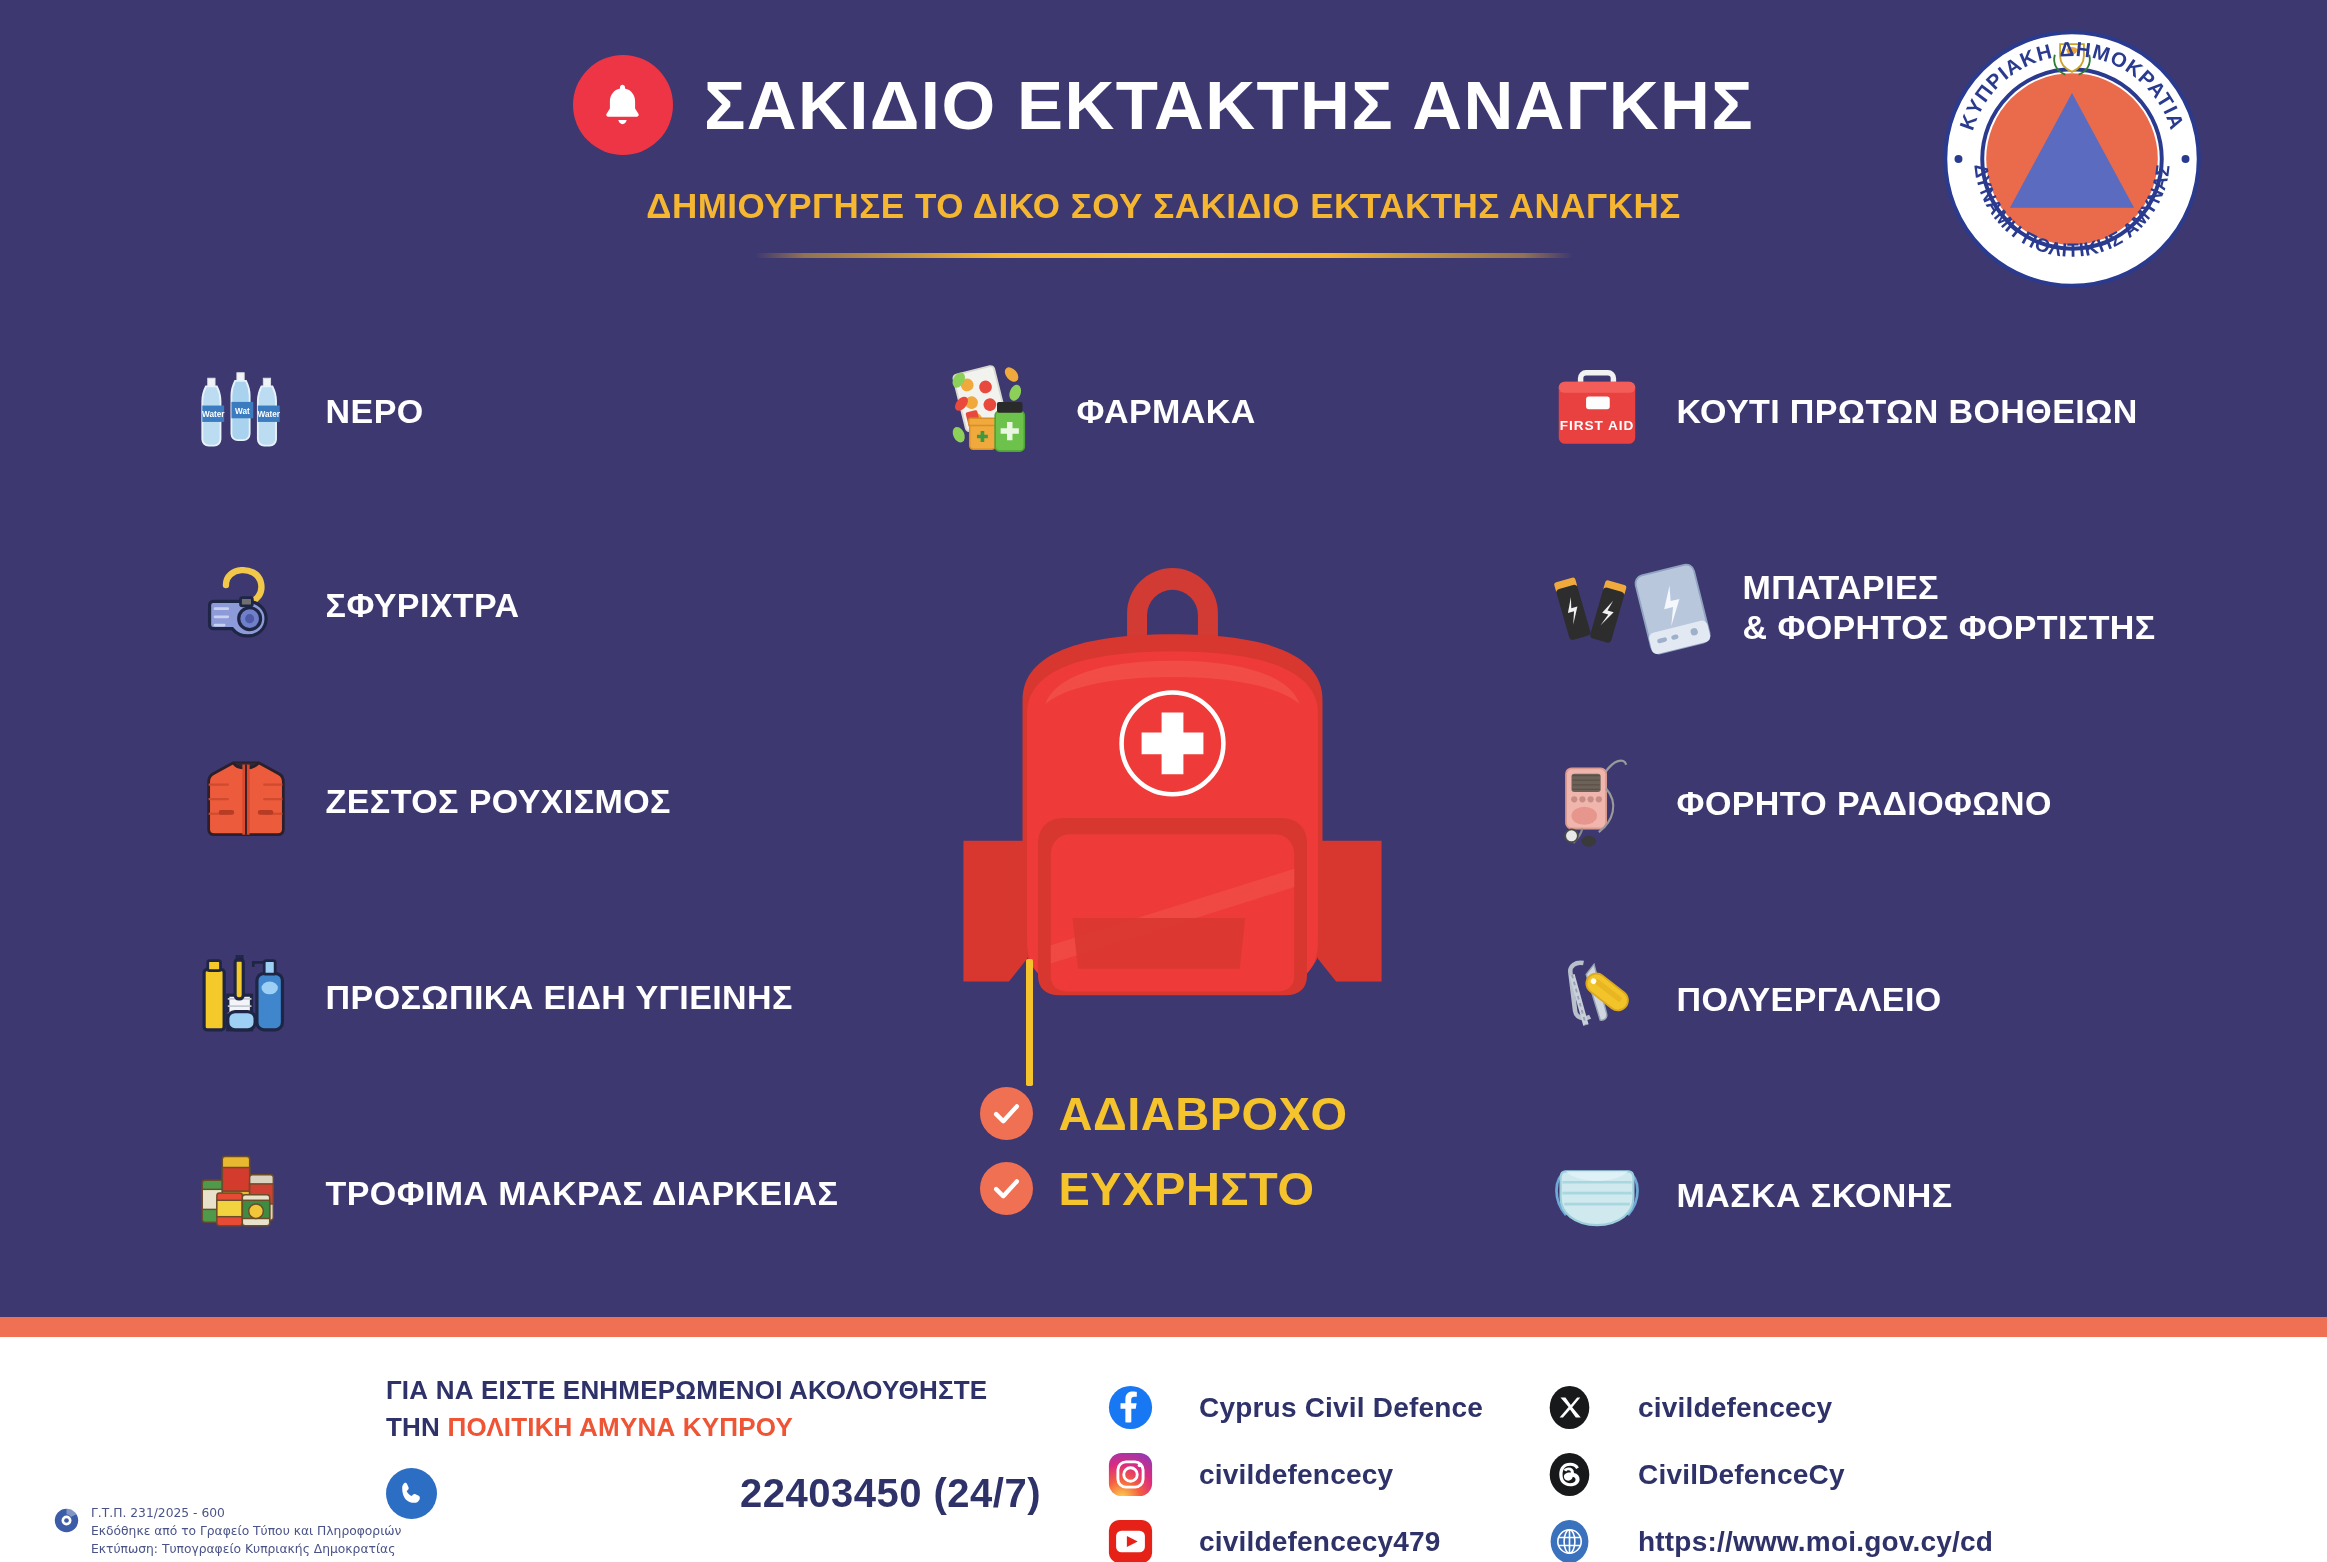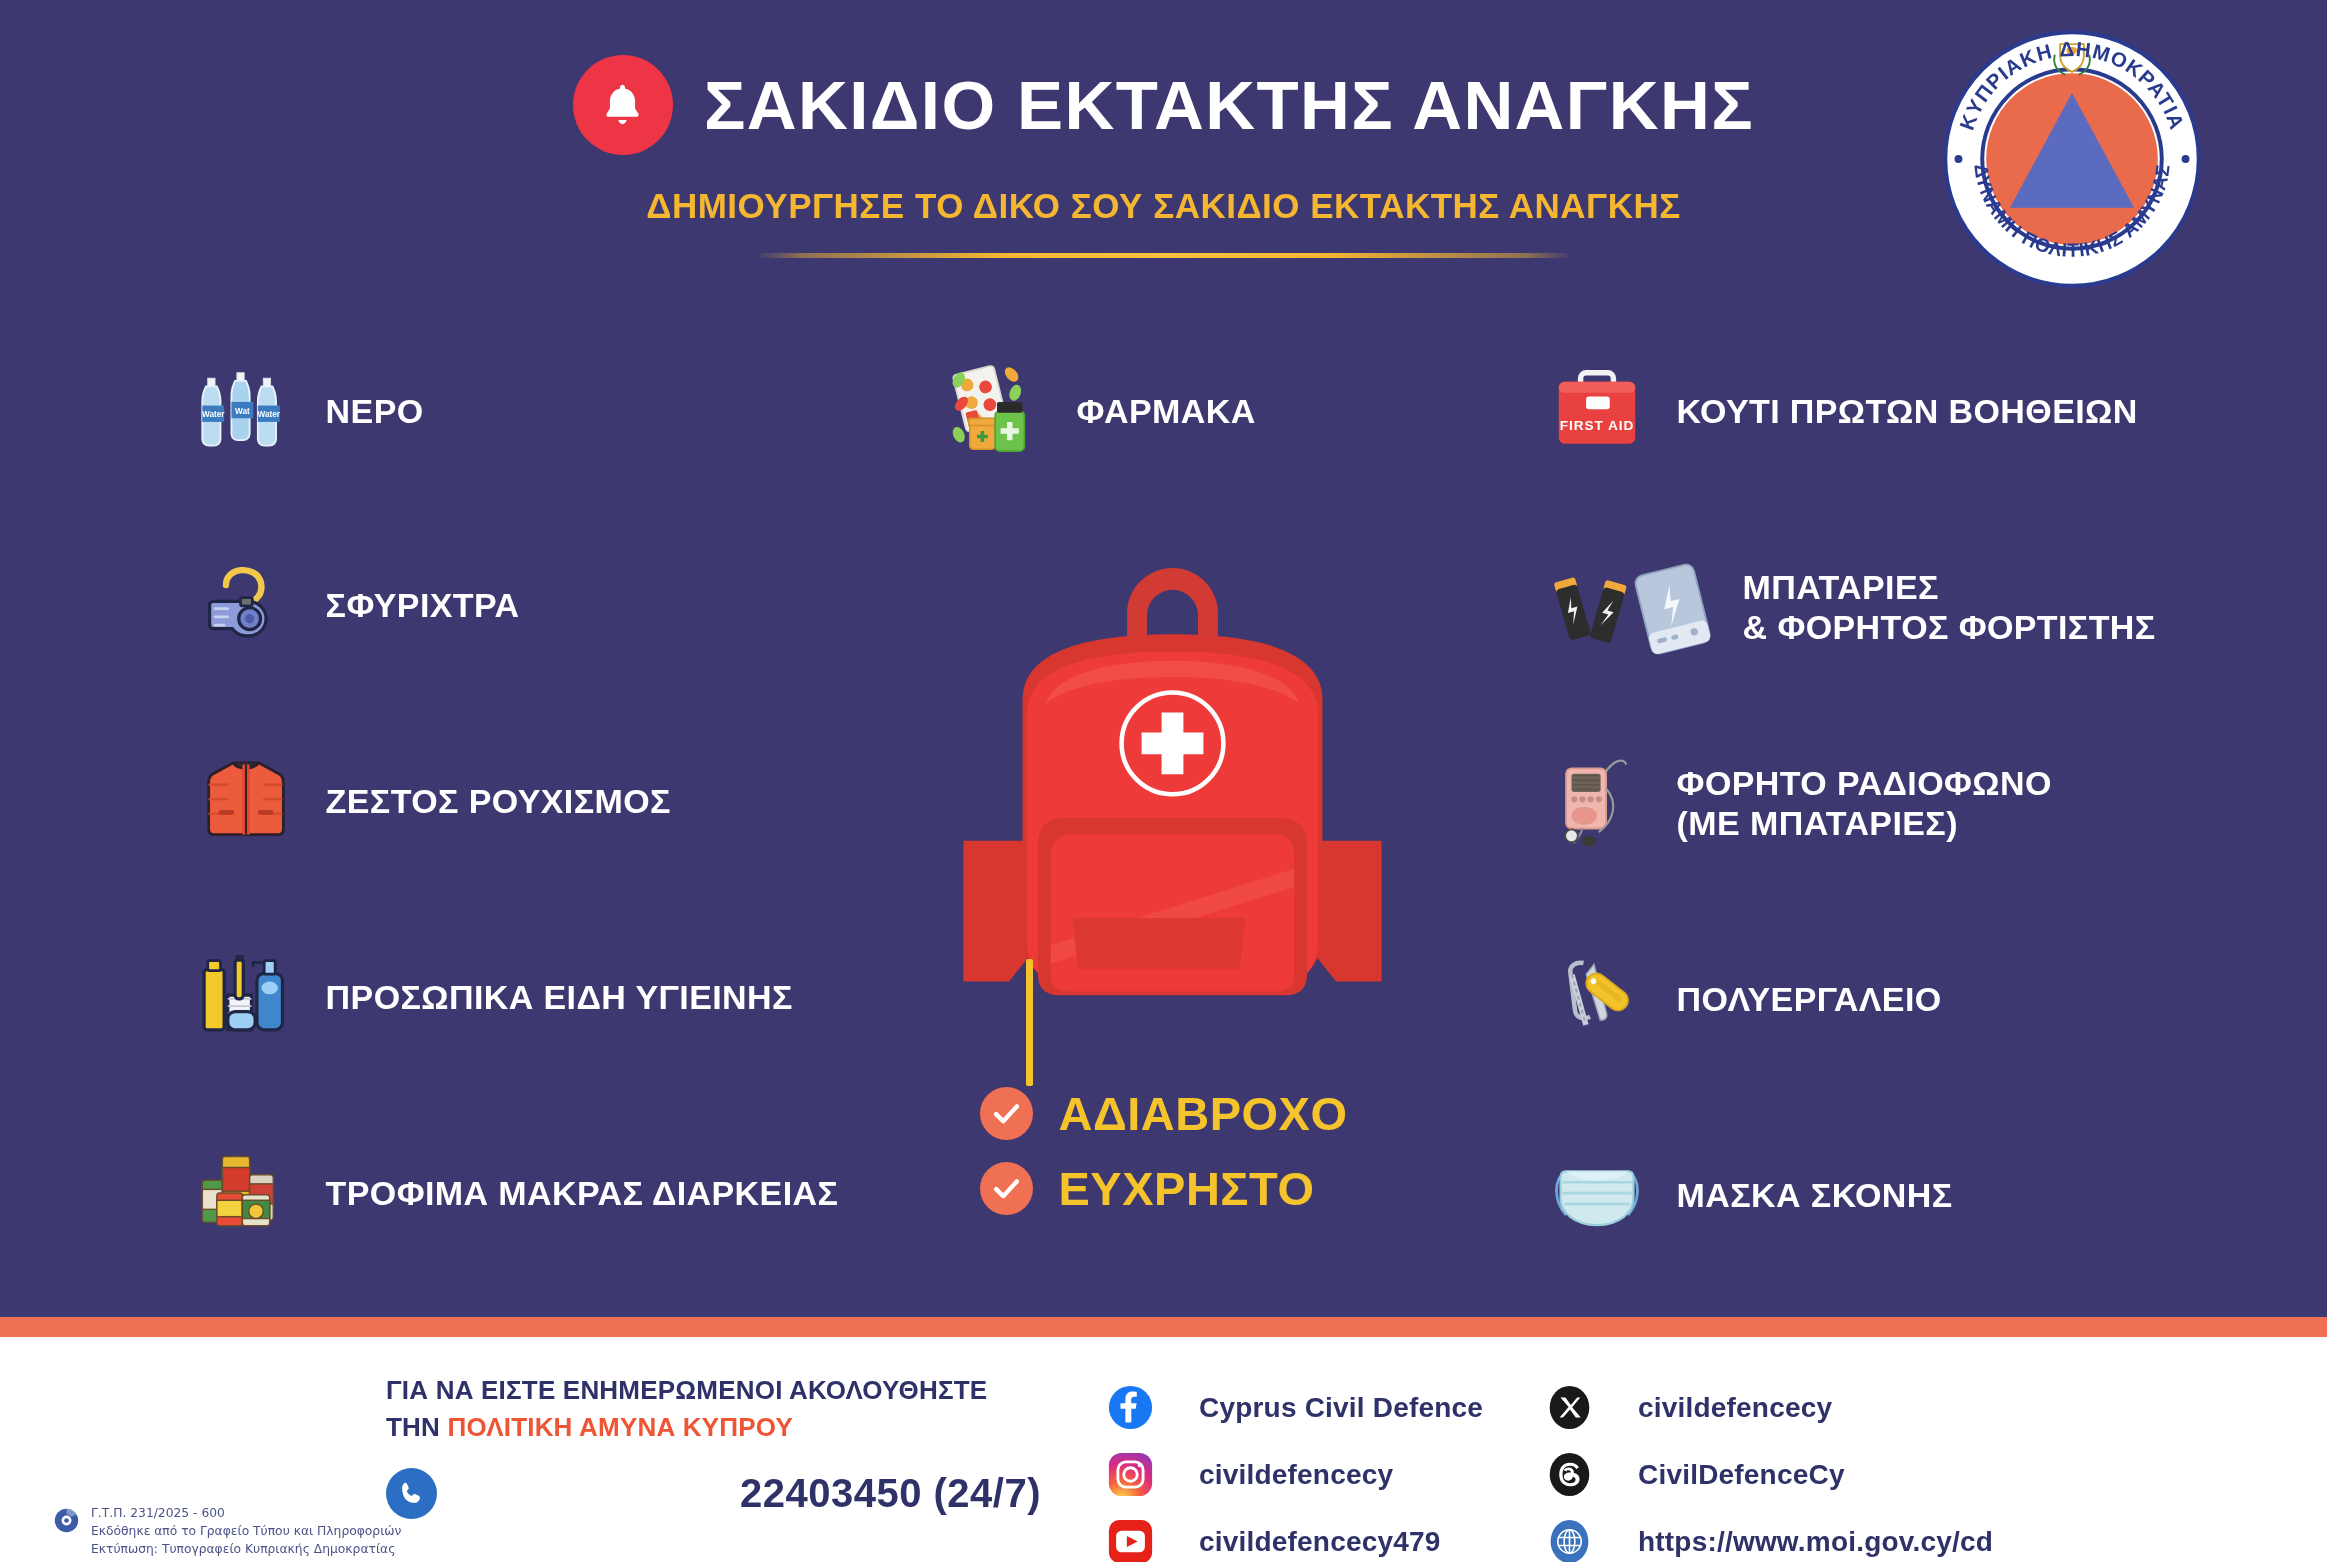--- a/index.html
+++ b/index.html
@@ -469,21 +469,20 @@
             <circle cx="58" cy="52" r="3.4" fill="#c78e86"></circle>
             <ellipse cx="42" cy="70" rx="14" ry="10" fill="#e6968c"></ellipse>
             <path d="M66 40 C 80 56, 74 76, 58 88" fill="none" stroke="#9a9a9a" stroke-width="2.4"></path>
             <path d="M40 84 C 38 92, 34 96, 30 100" fill="none" stroke="#8a8a8a" stroke-width="2.4"></path>
             <circle cx="28" cy="92" r="7" fill="#e8e8e8" stroke="#4a4a4a" stroke-width="2"></circle>
             <ellipse cx="47" cy="98" rx="8" ry="6" fill="#3a3a3a"></ellipse>
           </svg>
         </div>
         <div class="item-label">
           <span class="l2">ΦΟΡΗΤΟ ΡΑΔΙΟΦΩΝΟ</span>
-          <span class="l2">(ΜΕ ΜΠΑΤΑΡΙΕΣ)</span>
         </div>
       </div>
 
       <div class="item">
         <div class="item-icon">
           <svg width="102" height="102" viewBox="0 0 112 112" aria-hidden="true">
             <g transform="rotate(38 56 56)">
               <path d="M20 34 c-8 4-10 12-5 17 l30 30 c5 5 13 3 17-5" fill="none" stroke="#b8c0cc" stroke-width="5"></path>
               <path d="M18 52 l46 34" stroke="#c9d0da" stroke-width="6"></path>
               <path d="M18 52 l46 34" stroke="#96a0ae" stroke-width="2" stroke-dasharray="4 4"></path>

